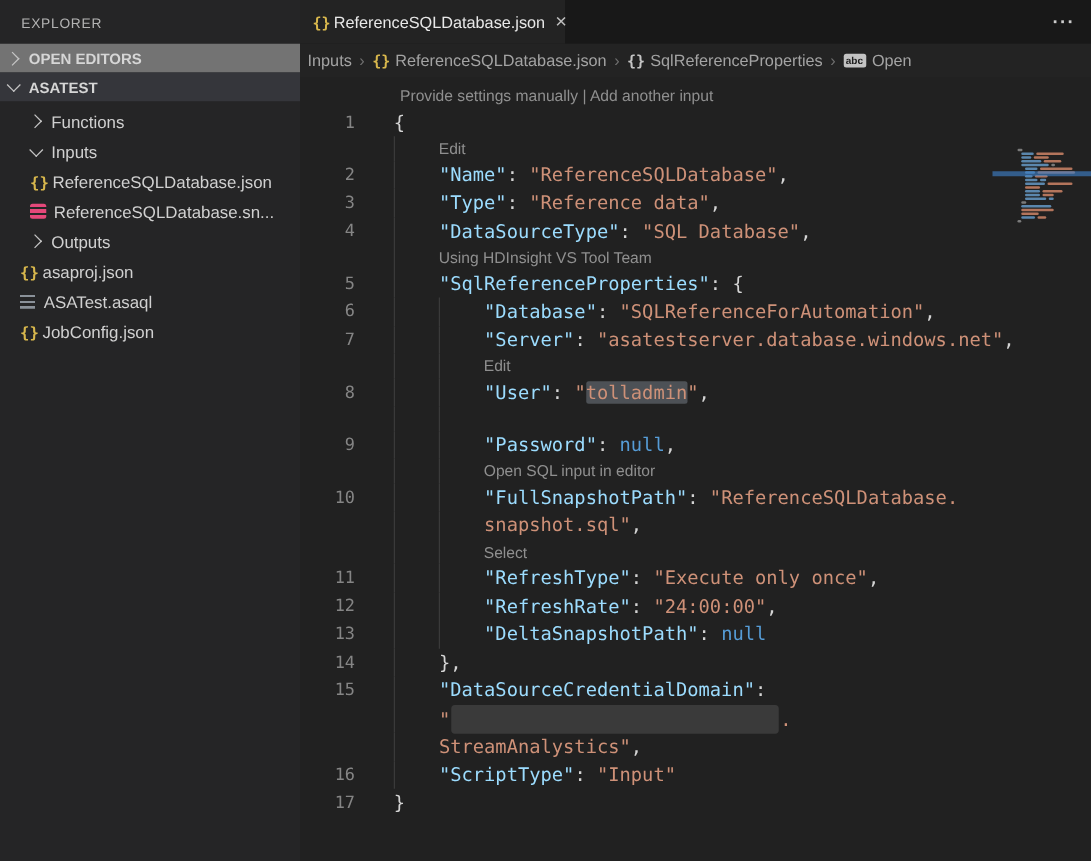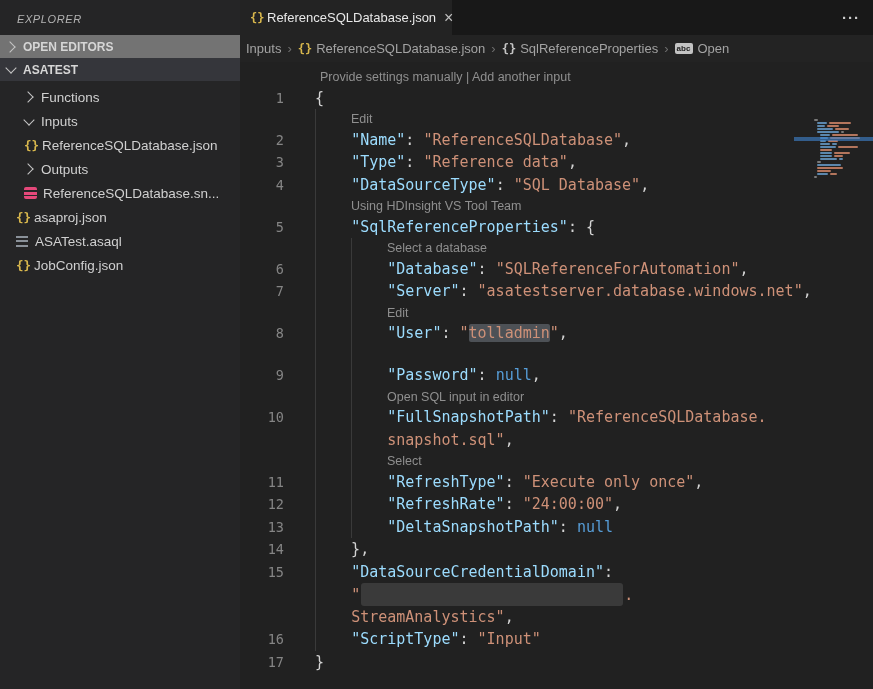--- a/index.html
+++ b/index.html
@@ -2,21 +2,21 @@
 <html><head>
 <meta charset="utf-8">
 <style>
   html,body{margin:0;padding:0;background:#212121;}
   body{width:873px;height:689px;overflow:hidden;font-family:"Liberation Sans",sans-serif;
        -webkit-font-smoothing:antialiased;}
   .app{display:flex;width:873px;height:689px;}
 
   
   .sidebar{width:240px;min-width:240px;height:100%;background:#252526;color:#cccccc;}
-  .sb-title{height:35px;line-height:38px;padding-left:17px;font-size:11px;letter-spacing:.6px;color:#b3b3b3;font-style:italic;}
+  .sb-title{height:35px;line-height:38px;padding-left:17px;font-size:11px;letter-spacing:.6px;color:#b3b3b3;}
   .section{height:23px;display:flex;align-items:center;font-weight:bold;font-size:12px;color:#d6d6d6;cursor:pointer;}
   .section.open-editors{background:#737373;}
   .section.asatest{background:#35363b;}
   .tree{padding-top:4px;}
   .tree-row{height:24px;display:flex;align-items:center;font-size:13.5px;color:#d0d0d0;cursor:pointer;}
   .chev{width:7px;height:7px;border-right:1.4px solid #c5c5c5;border-bottom:1.4px solid #c5c5c5;
         display:inline-block;flex:none;}
   .chev.right{transform:rotate(-45deg);margin:0 9px 0 6px;}
   .chev.down{transform:rotate(45deg);margin:-3px 8px 0 7px;}
   .fi{display:inline-block;flex:none;}
@@ -89,27 +89,27 @@
           <span>Functions</span>
         </div>
         <div class="tree-row" style="padding-left: 18px;">
           <span class="chev down"></span>
           <span>Inputs</span>
         </div>
         <div class="tree-row" style="padding-left: 24px;">
           <span class="fi fi-json">{}</span>
           <span>ReferenceSQLDatabase.json</span>
         </div>
+        <div class="tree-row" style="padding-left: 24px;">
+          <span class="fi fi-db"></span>
+          <span>ReferenceSQLDatabase.sn...</span>
+        </div>
         <div class="tree-row" style="padding-left: 18px;">
           <span class="chev right"></span>
           <span>Outputs</span>
-        </div>
-        <div class="tree-row" style="padding-left: 24px;">
-          <span class="fi fi-db"></span>
-          <span>ReferenceSQLDatabase.sn...</span>
         </div>
         <div class="tree-row" style="padding-left: 16px;">
           <span class="fi fi-json">{}</span>
           <span>asaproj.json</span>
         </div>
         <div class="tree-row" style="padding-left: 16px;">
           <span class="fi fi-lines"></span>
           <span>ASATest.asaql</span>
         </div>
         <div class="tree-row" style="padding-left: 16px;">
@@ -181,25 +181,20 @@
           </div>
           <div class="lrow">
             <span class="guide" style="left: 75px;"></span>
             <span class="lens" style="left: 111px;">Using HDInsight VS Tool Team</span>
           </div>
           <div class="crow">
             <span class="guide" style="left: 75px;"></span>
             <span class="num">5</span>
             <span class="ctext"><span class="p">    </span><span class="k">"SqlReferenceProperties"</span><span class="p">: {</span></span>
           </div>
-          <div class="lrow">
-            <span class="guide" style="left: 75px;"></span>
-            <span class="guide" style="left: 111px;"></span>
-            <span class="lens" style="left: 147px;">Select a database</span>
-          </div>
           <div class="crow">
             <span class="guide" style="left: 75px;"></span>
             <span class="guide" style="left: 111px;"></span>
             <span class="num">6</span>
             <span class="ctext"><span class="p">        </span><span class="k">"Database"</span><span class="p">: </span><span class="s">"SQLReferenceForAutomation"</span><span class="p">,</span></span>
           </div>
           <div class="crow">
             <span class="guide" style="left: 75px;"></span>
             <span class="guide" style="left: 111px;"></span>
             <span class="num">7</span>

